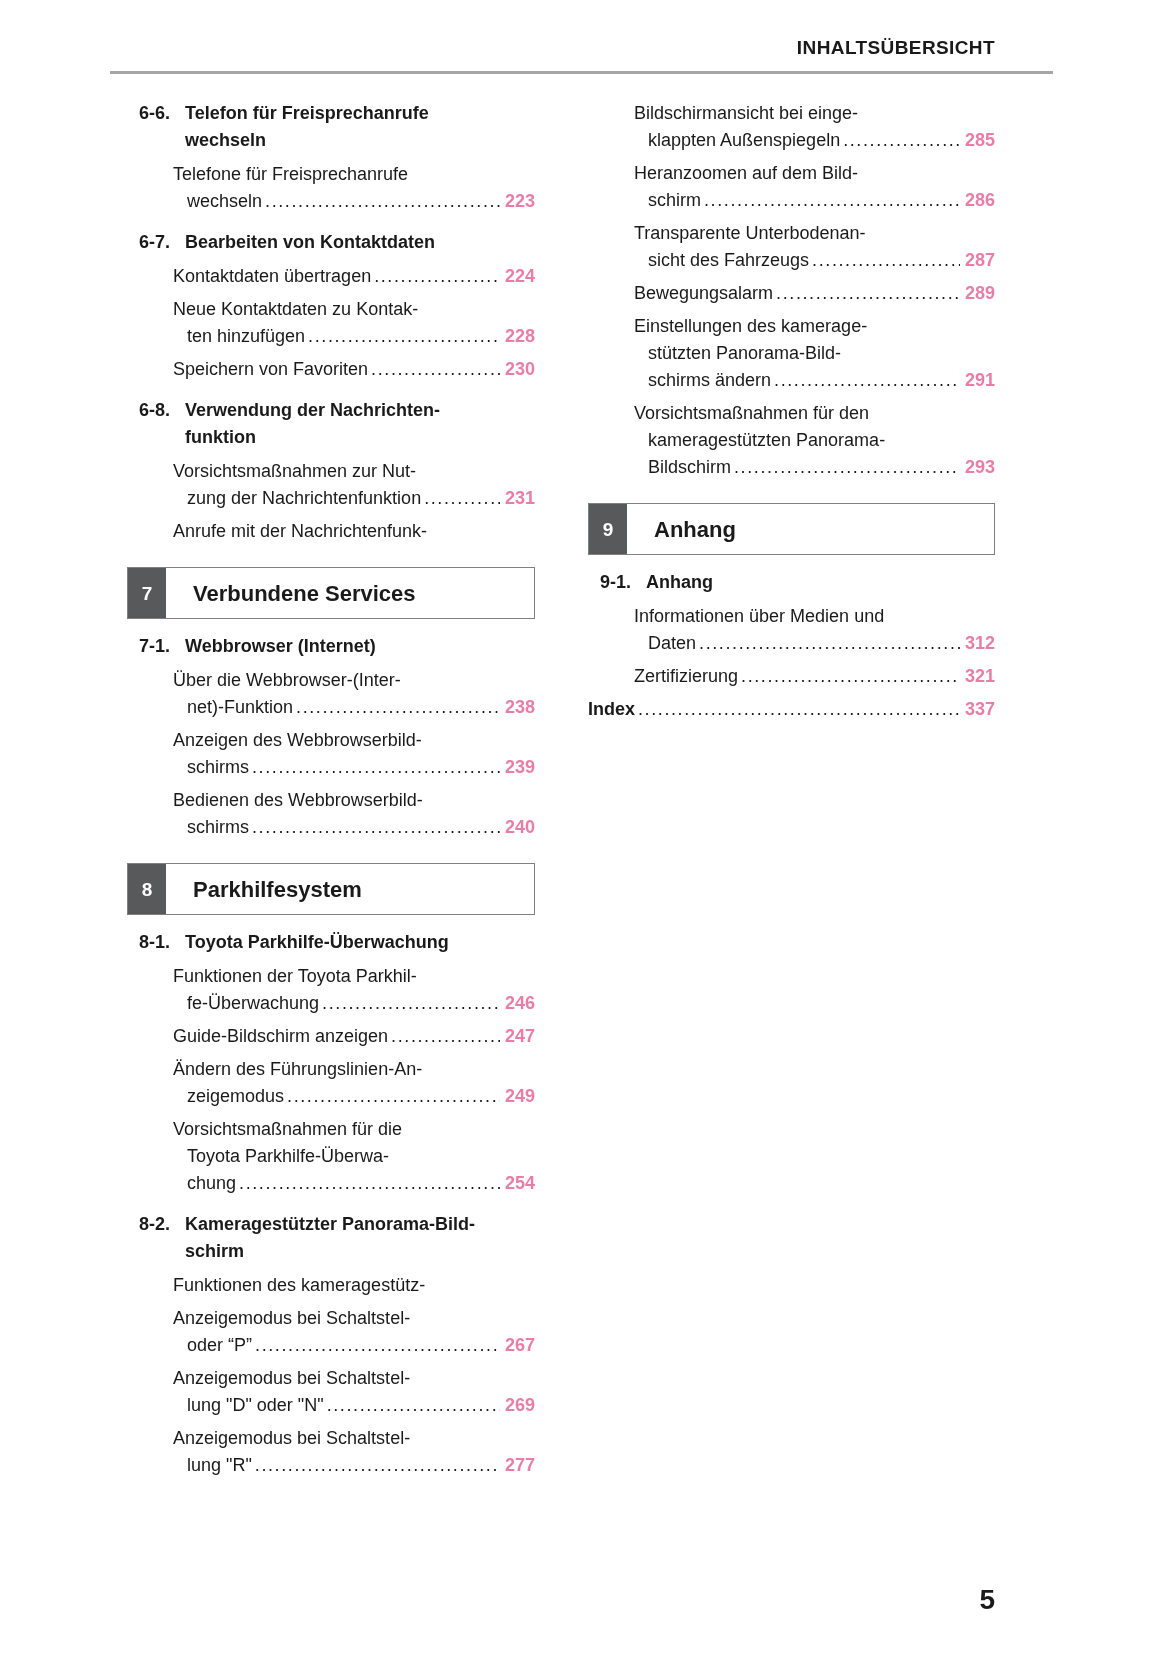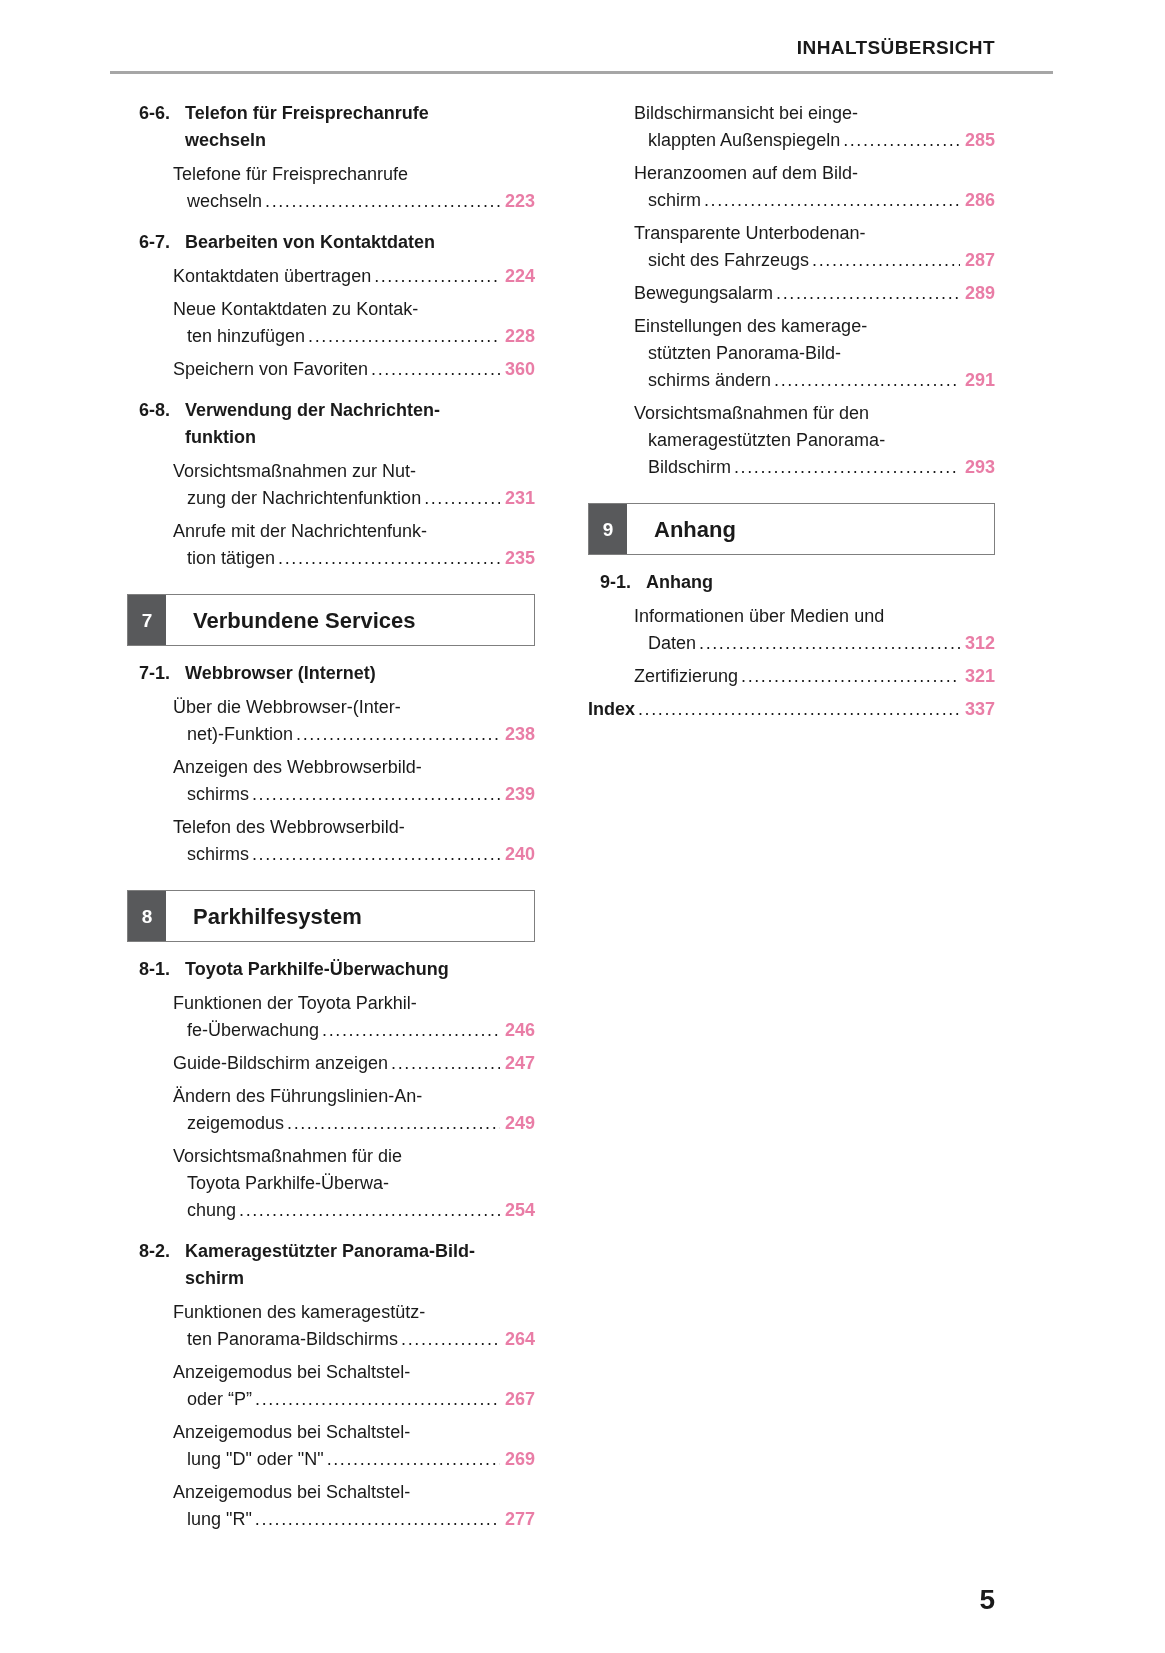--- a/index.html
+++ b/index.html
@@ -128,45 +128,40 @@
             <div class="ln cont last">
               <span class="t">ten hinzufügen</span>
               <span class="leader"></span>
               <span class="pg">228</span>
             </div>
           </div>
           <div class="entry">
             <div class="ln last">
               <span class="t">Speichern von Favoriten</span>
               <span class="leader"></span>
-              <span class="pg">360</span>
+              <span class="pg">230</span>
             </div>
           </div>
           <div class="heading">
             <span class="hlabel">6-8.</span>
             <div class="hbody">
               <div class="hline">Verwendung der Nachrichten-</div>
               <div class="hline">funktion</div>
             </div>
           </div>
           <div class="entry">
             <div class="ln"><span class="t">Vorsichtsmaßnahmen zur Nut-</span></div>
             <div class="ln cont last">
               <span class="t">zung der Nachrichtenfunktion</span>
               <span class="leader"></span>
               <span class="pg">231</span>
             </div>
           </div>
           <div class="entry">
             <div class="ln"><span class="t">Anrufe mit der Nachrichtenfunk-</span></div>
-            <div class="ln cont last">
-              <span class="t">tion tätigen</span>
-              <span class="leader"></span>
-              <span class="pg">235</span>
-            </div>
           </div>
           <div class="secbox">
             <span class="secnum">7</span>
             <span class="sectitle">Verbundene Services</span>
           </div>
           <div class="heading">
             <span class="hlabel">7-1.</span>
             <div class="hbody">
               <div class="hline">Webbrowser (Internet)</div>
             </div>
@@ -181,21 +176,21 @@
           </div>
           <div class="entry">
             <div class="ln"><span class="t">Anzeigen des Webbrowserbild-</span></div>
             <div class="ln cont last">
               <span class="t">schirms</span>
               <span class="leader"></span>
               <span class="pg">239</span>
             </div>
           </div>
           <div class="entry">
-            <div class="ln"><span class="t">Telefon des Webbrowserbild-</span></div>
+            <div class="ln"><span class="t">Bedienen des Webbrowserbild-</span></div>
             <div class="ln cont last">
               <span class="t">schirms</span>
               <span class="leader"></span>
               <span class="pg">240</span>
             </div>
           </div>
           <div class="secbox">
             <span class="secnum">8</span>
             <span class="sectitle">Parkhilfesystem</span>
           </div>
@@ -239,25 +234,20 @@
           </div>
           <div class="heading">
             <span class="hlabel">8-2.</span>
             <div class="hbody">
               <div class="hline">Kameragestützter Panorama-Bild-</div>
               <div class="hline">schirm</div>
             </div>
           </div>
           <div class="entry">
             <div class="ln"><span class="t">Funktionen des kameragestütz-</span></div>
-            <div class="ln cont last">
-              <span class="t">ten Panorama-Bildschirms</span>
-              <span class="leader"></span>
-              <span class="pg">264</span>
-            </div>
           </div>
           <div class="entry">
             <div class="ln"><span class="t">Anzeigemodus bei Schaltstel-</span></div>
             <div class="ln cont last">
               <span class="t">oder “P”</span>
               <span class="leader"></span>
               <span class="pg">267</span>
             </div>
           </div>
           <div class="entry">

